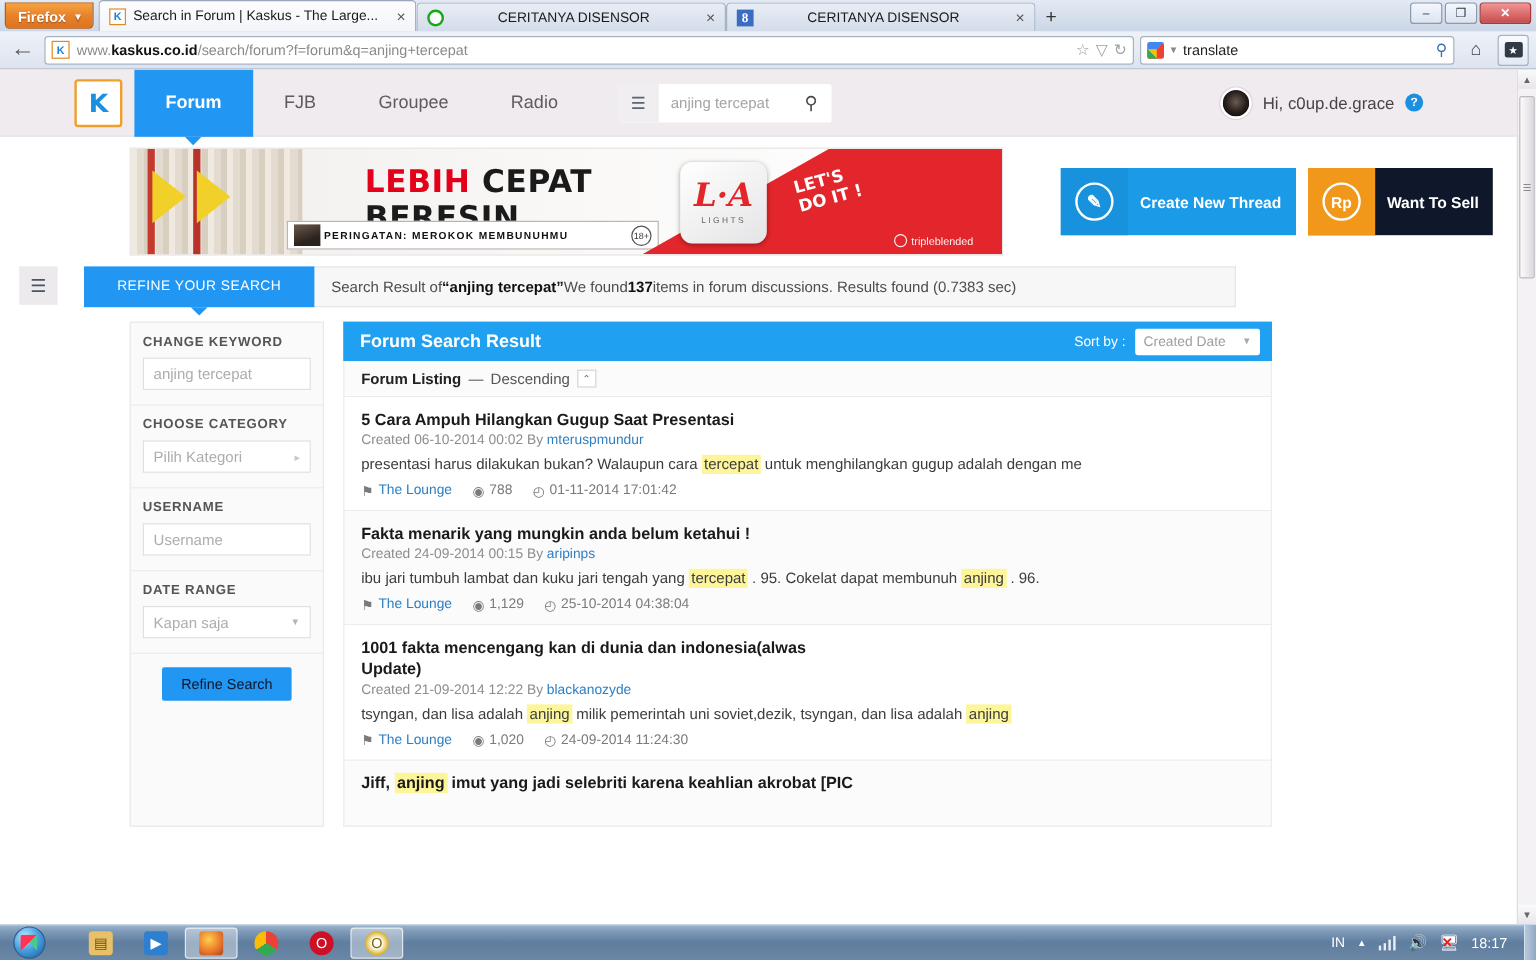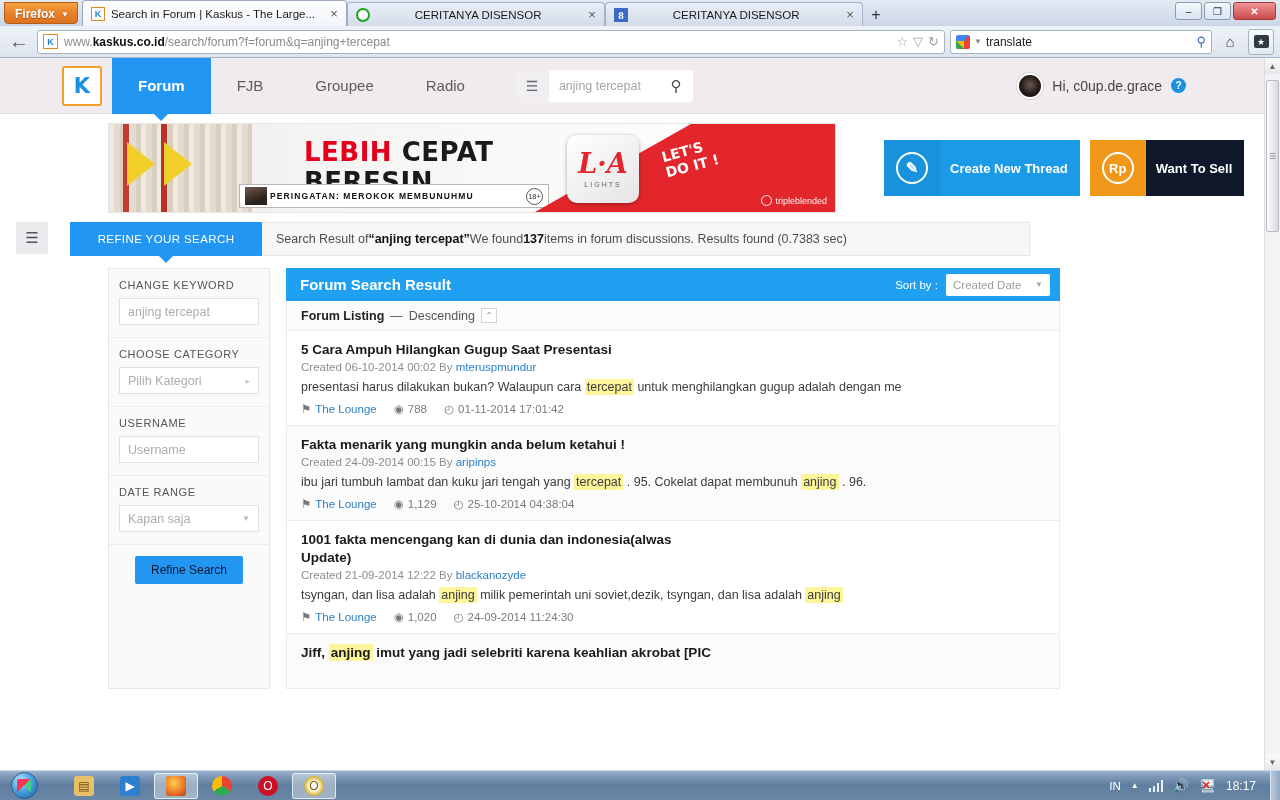--- a/index.html
+++ b/index.html
@@ -316,21 +316,21 @@
     color: #e3262b; font-style: italic; font-weight: bold;
     font-size: 27px; font-family: "DejaVu Serif", serif; line-height: 1;
   }
   .la-box .lights { font-size: 7px; letter-spacing: 2px; color: #666; margin-top: 4px; }
   .lets {
     position: absolute; left: 128px; top: 18px;
     color: #fff; font-weight: bold; font-size: 14px; line-height: 16px;
     transform: rotate(-15deg); font-family: "DejaVu Sans", sans-serif;
   }
   .triple {
-    position: absolute; right: 8px; bottom: 6px;
+    position: absolute; right: 24px; bottom: 6px;
     color: #fff; font-size: 9px; display: flex; align-items: center; gap: 3px;
     opacity: .92;
   }
   .triple .dot { width: 11px; height: 11px; border-radius: 50%; border: 1.5px solid #fff; }
 
   .actionbtns { display: flex; gap: 10px; margin-left: 48px; margin-top: 17px; }
   .actbtn {
     height: 56px; display: flex; align-items: stretch;
     color: #fff; font-size: 13px; font-weight: bold;
   }
@@ -389,21 +389,21 @@
     width: 162px; flex: none;
     background: #fafafa;
     border: 1px solid #e8e8e8;
     font-size: 11px;
   }
   .filter {
     padding: 10px 10px 12px 10px;
     border-bottom: 1px solid #ececec;
   }
   .filter .lbl {
-    font-size: 11px; font-weight: normal; letter-spacing: .6px;
+    font-size: 11px; font-weight: bold; letter-spacing: .6px;
     color: #555; margin-bottom: 7px;
   }
   .filter .field {
     height: 27px; background: #fff; border: 1px solid #e0e0e0;
     display: flex; align-items: center; padding: 0 8px;
     font-size: 12.5px; color: #adadad;
   }
   .filter .field .arrowR { margin-left: auto; font-size: 9px; color: #c8c8c8; }
   .filter .field .arrowD { margin-left: auto; font-size: 8px; color: #b5b5b5; }
   .refinebtnwrap { padding: 11px 10px 13px; display: flex; justify-content: center; }

